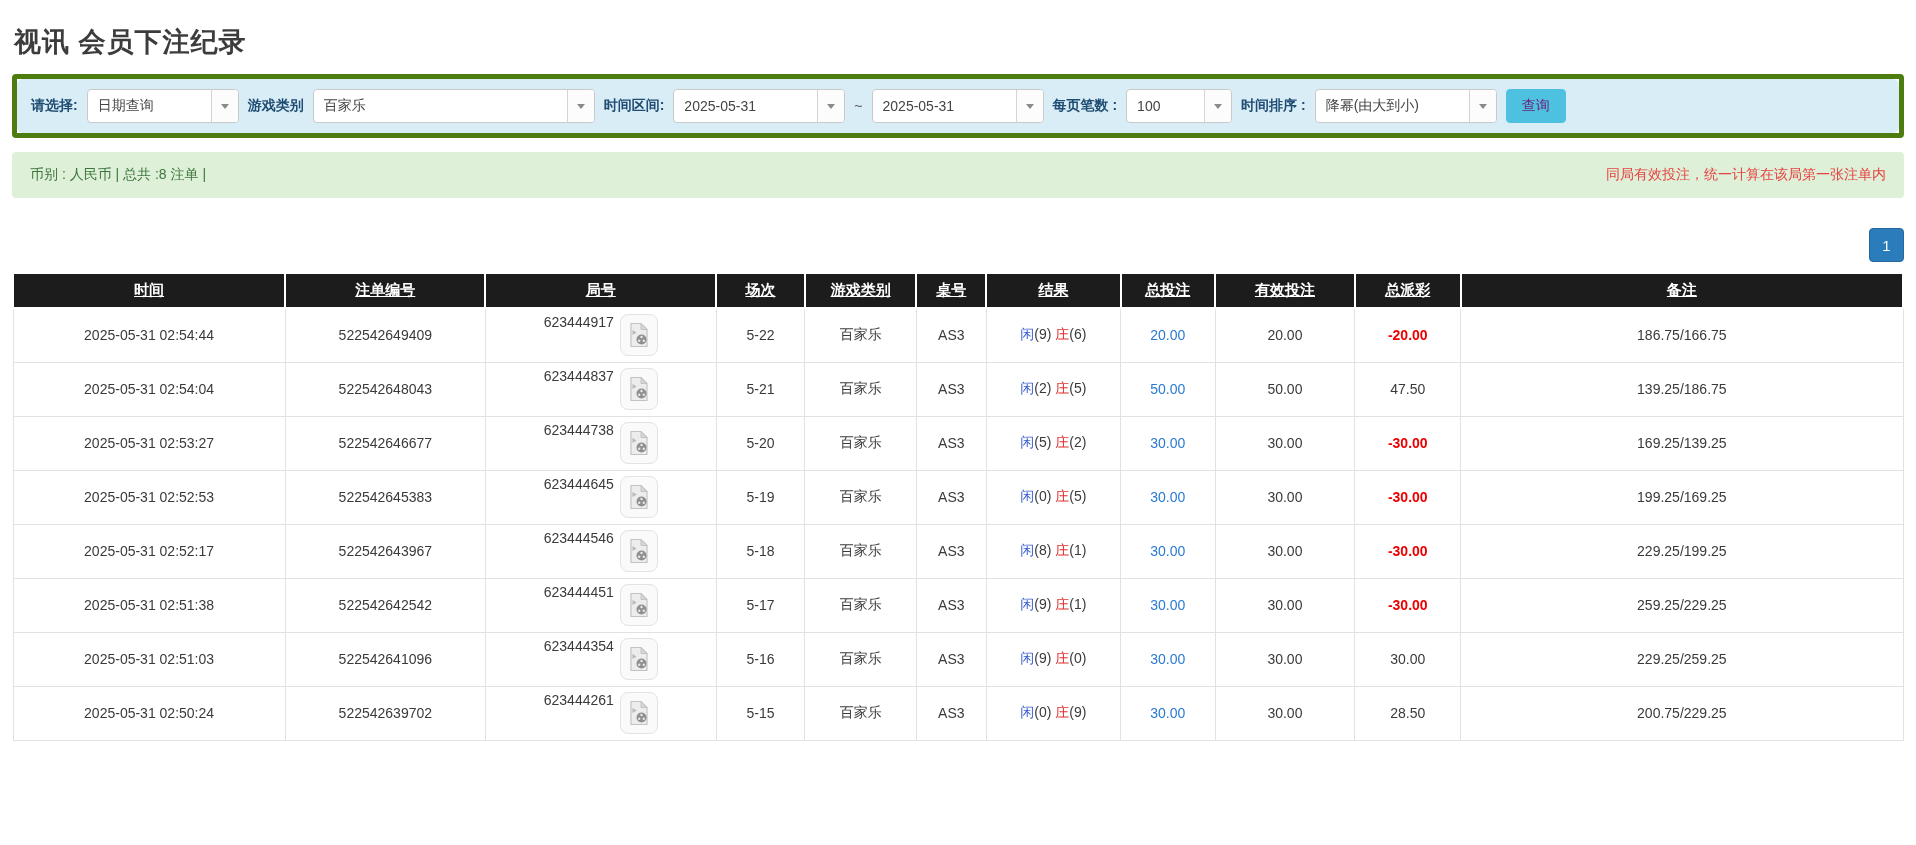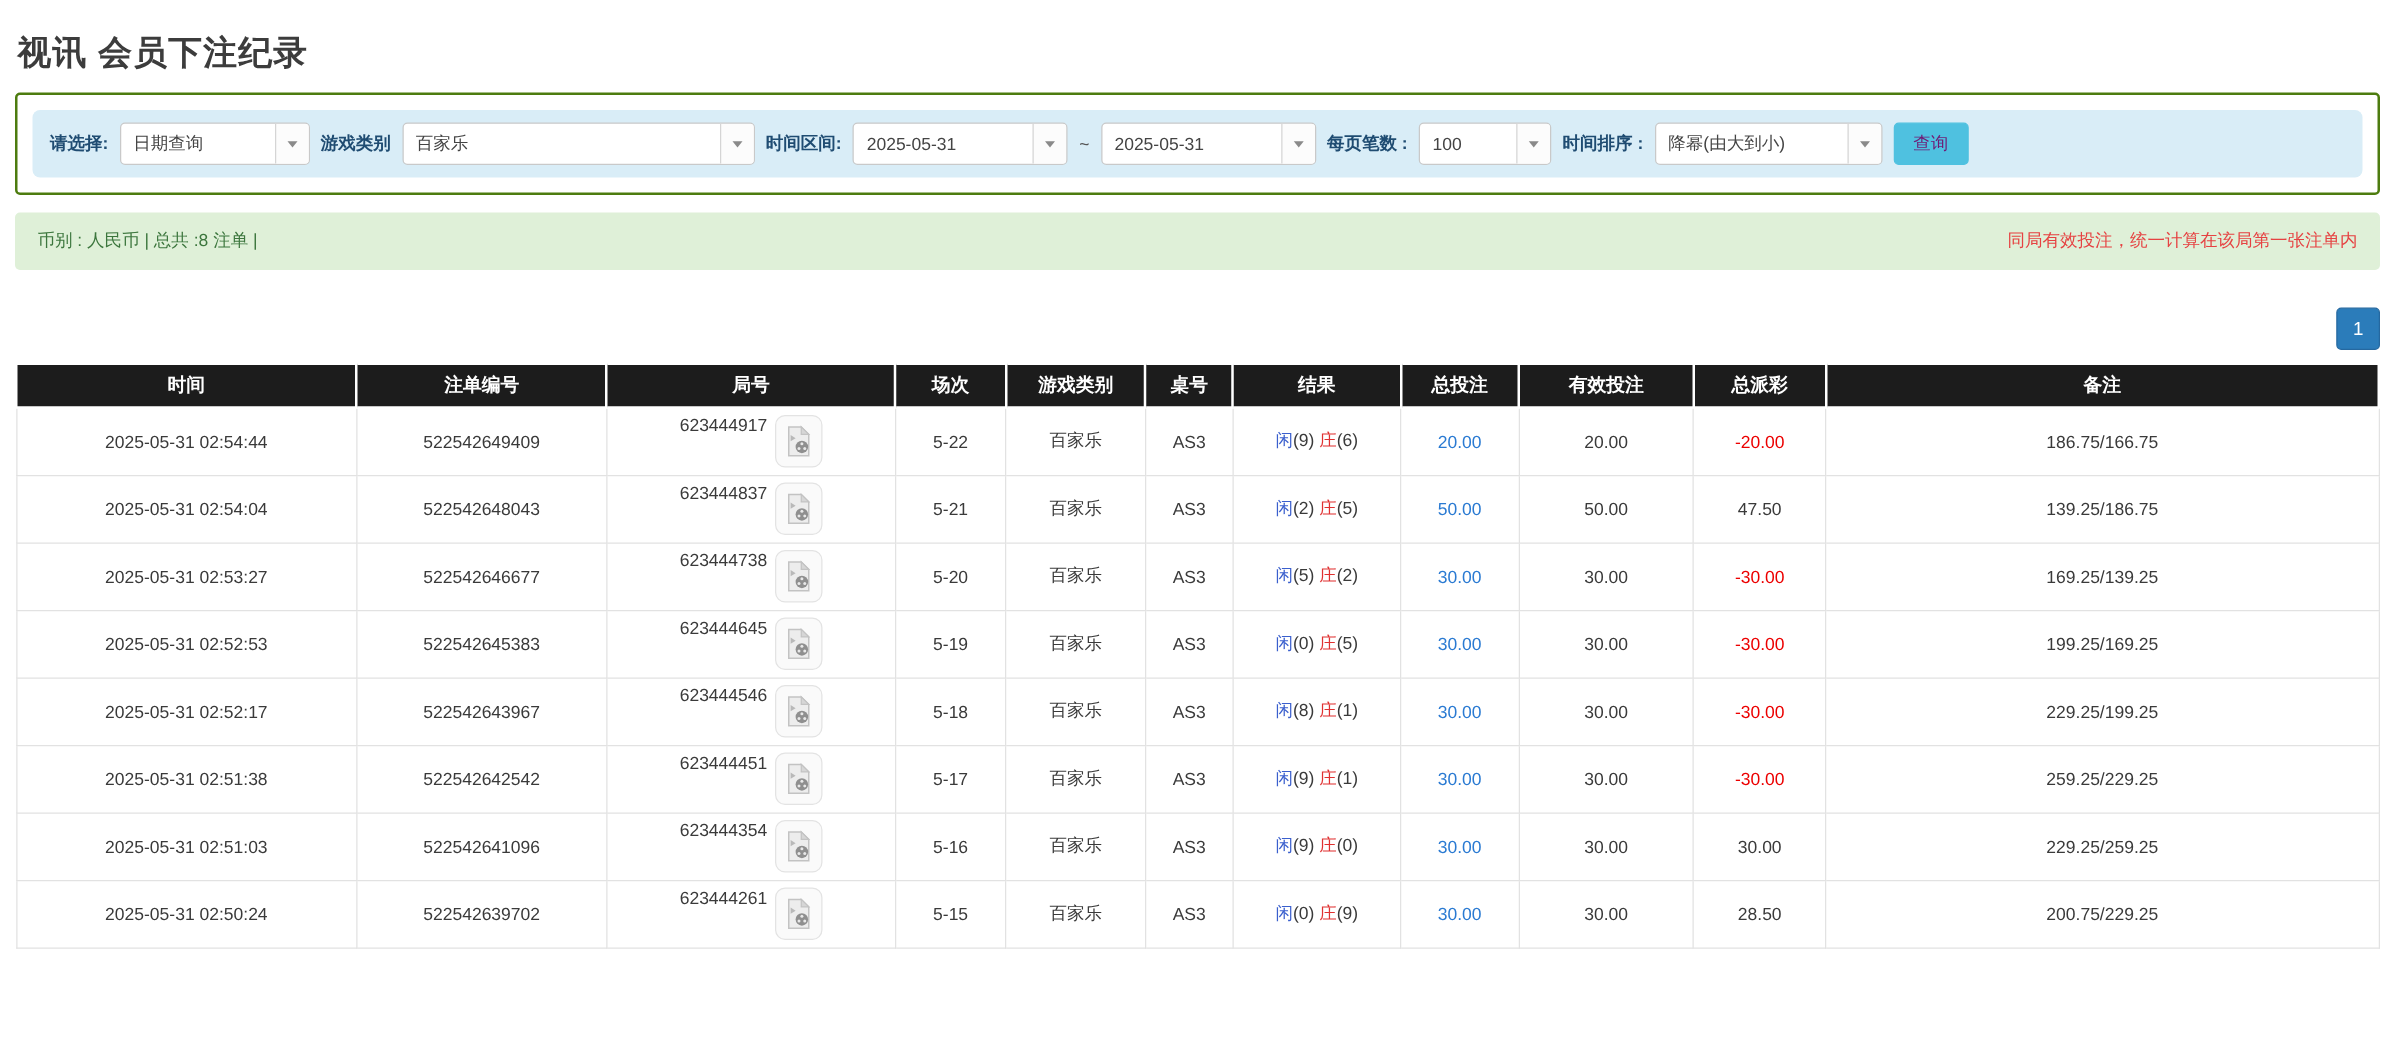--- a/index.html
+++ b/index.html
@@ -1,21 +1,21 @@
 <!DOCTYPE html>
 <html style="--filter-bar-bg: #d9edf7; --filter-label: #1f4c72; --search-button-bg: #4fc1e0; --summary-bg: #dff0d8; --summary-text: #3c763d; --note-red: #e64242; --pagination-bg: #2b7cba; --header-bg: #1c1c1c; --total-row-bg: #9c9c9c; --player-blue: #3a5fcd; --banker-red: #e03131; --bet-blue: #2a7ad2; --negative-red: #ec0000;"><head>
 <meta charset="utf-8">
 <style>
   * { box-sizing: border-box; margin: 0; padding: 0; }
   html, body { width: 1916px; height: 845px; overflow: hidden; background: #fff;
     font-family: "Liberation Sans", "DejaVu Sans", sans-serif; color: #333; }
 
   .page-title { font-size: 27px; font-weight: 700; color: #3c3c3c; margin: 24px 0 14px 14px; letter-spacing: 1px; }
 
-  .filter-panel { margin: 0 12px; border: 2px solid #4d7c0f; border-radius: 4px; padding: 12px; background: #fff; }
+  .filter-panel { margin: 0 12px; border: 5px solid #4d7c0f; border-radius: 4px; padding: 0; background: #fff; }
   .filter-bar { background: var(--filter-bar-bg); border-radius: 6px; padding: 10px 14px;
     display: flex; align-items: center; gap: 9px; }
   .f-label { font-size: 14px; font-weight: bold; color: var(--filter-label); white-space: nowrap; }
   .select { display: inline-flex; align-items: stretch; height: 34px; background: #fff;
     border: 1px solid #c9c9c9; border-radius: 4px; overflow: hidden; cursor: pointer; }
   .select .val { display: flex; align-items: center; padding: 0 10px; font-size: 14px; color: #444; flex: 1; white-space: nowrap; }
   .select .arrow { width: 27px; border-left: 1px solid #d5d5d5; background: #fcfcfc;
     display: flex; align-items: center; justify-content: center; }
   .caret { width: 0; height: 0; border-left: 4px solid transparent; border-right: 4px solid transparent;
     border-top: 5px solid #8a8a8a; }
@@ -29,32 +29,32 @@
     padding: 14px 18px; display: flex; justify-content: space-between; align-items: center; }
   .summary-left { font-size: 14px; color: var(--summary-text); }
   .summary-note { font-size: 14px; color: var(--note-red); }
 
   .pagination { margin: 30px 12px 0 12px; display: flex; justify-content: flex-end; }
   .page-btn { width: 35px; height: 34px; background: var(--pagination-bg); color: #fff;
     border: 1px solid #2568a0; border-radius: 4px; font-size: 15px; cursor: pointer; }
 
   table.records { width: 1892px; margin: 10px 12px 0 12px; border-collapse: collapse; table-layout: fixed; }
   table.records th { background: var(--header-bg); color: #fff; font-size: 15px; font-weight: bold;
-    height: 35px; border: 2px solid #fff; }
+    height: 35px; border: 2px solid #fff; text-decoration: underline; }
   table.records td { border: 1px solid #e2e2e2; height: 54px; text-align: center;
     font-size: 14px; color: #3a3a3a; overflow: hidden; white-space: nowrap; }
   tr.sumrow td { background: var(--total-row-bg); color: #fff; border: 3px solid #fff; height: 43px; }
   .round-cell { display: inline-flex; gap: 6px; justify-content: center; }
   .video-btn { display: inline-flex; align-items: center; justify-content: center; width: 38px; height: 42px;
     background: #fafafa; border: 1px solid #e3e3e3; border-radius: 8px; cursor: pointer; }
   .p-label { color: var(--player-blue); }
   .b-label { color: var(--banker-red); }
   .score { color: #3a3a3a; }
   td .bet-link { color: var(--bet-blue); cursor: pointer; }
-  .payout.neg { color: var(--negative-red); }
+  .payout.neg { color: var(--negative-red); font-weight: bold; }
 </style>
 </head>
 <body>
 
 <h1 class="page-title">视讯 会员下注纪录</h1>
 
 <div class="filter-panel">
   <div class="filter-bar">
     <span class="f-label">请选择:</span>
     <div class="select w-qtype">

